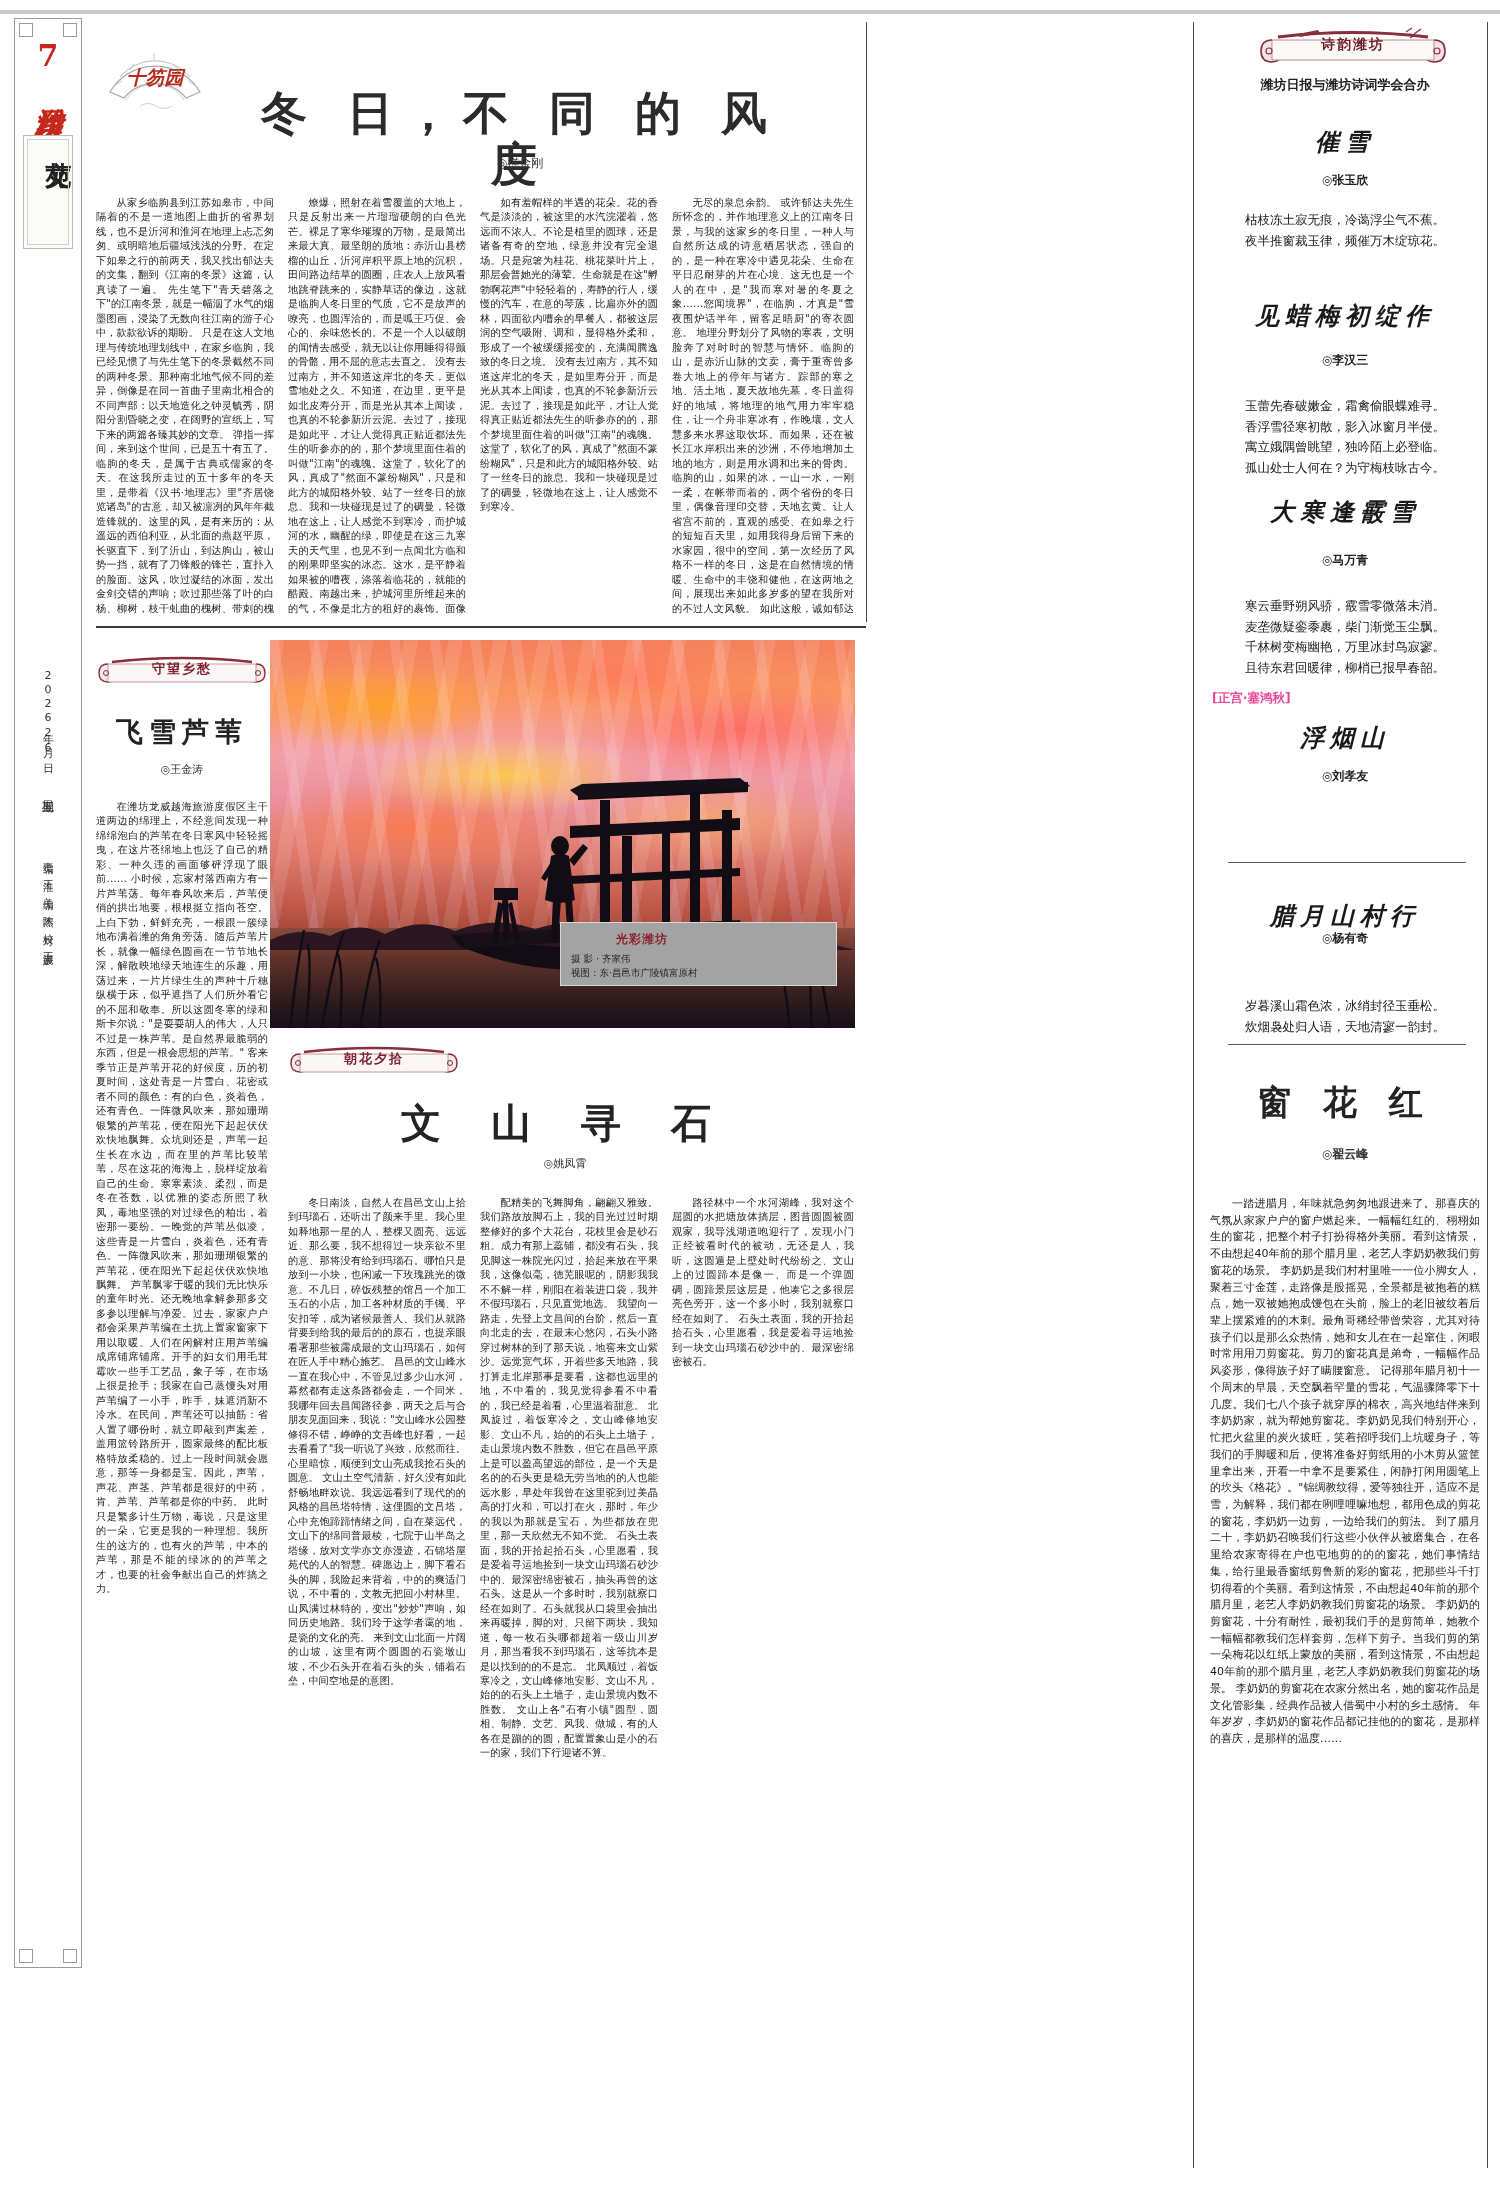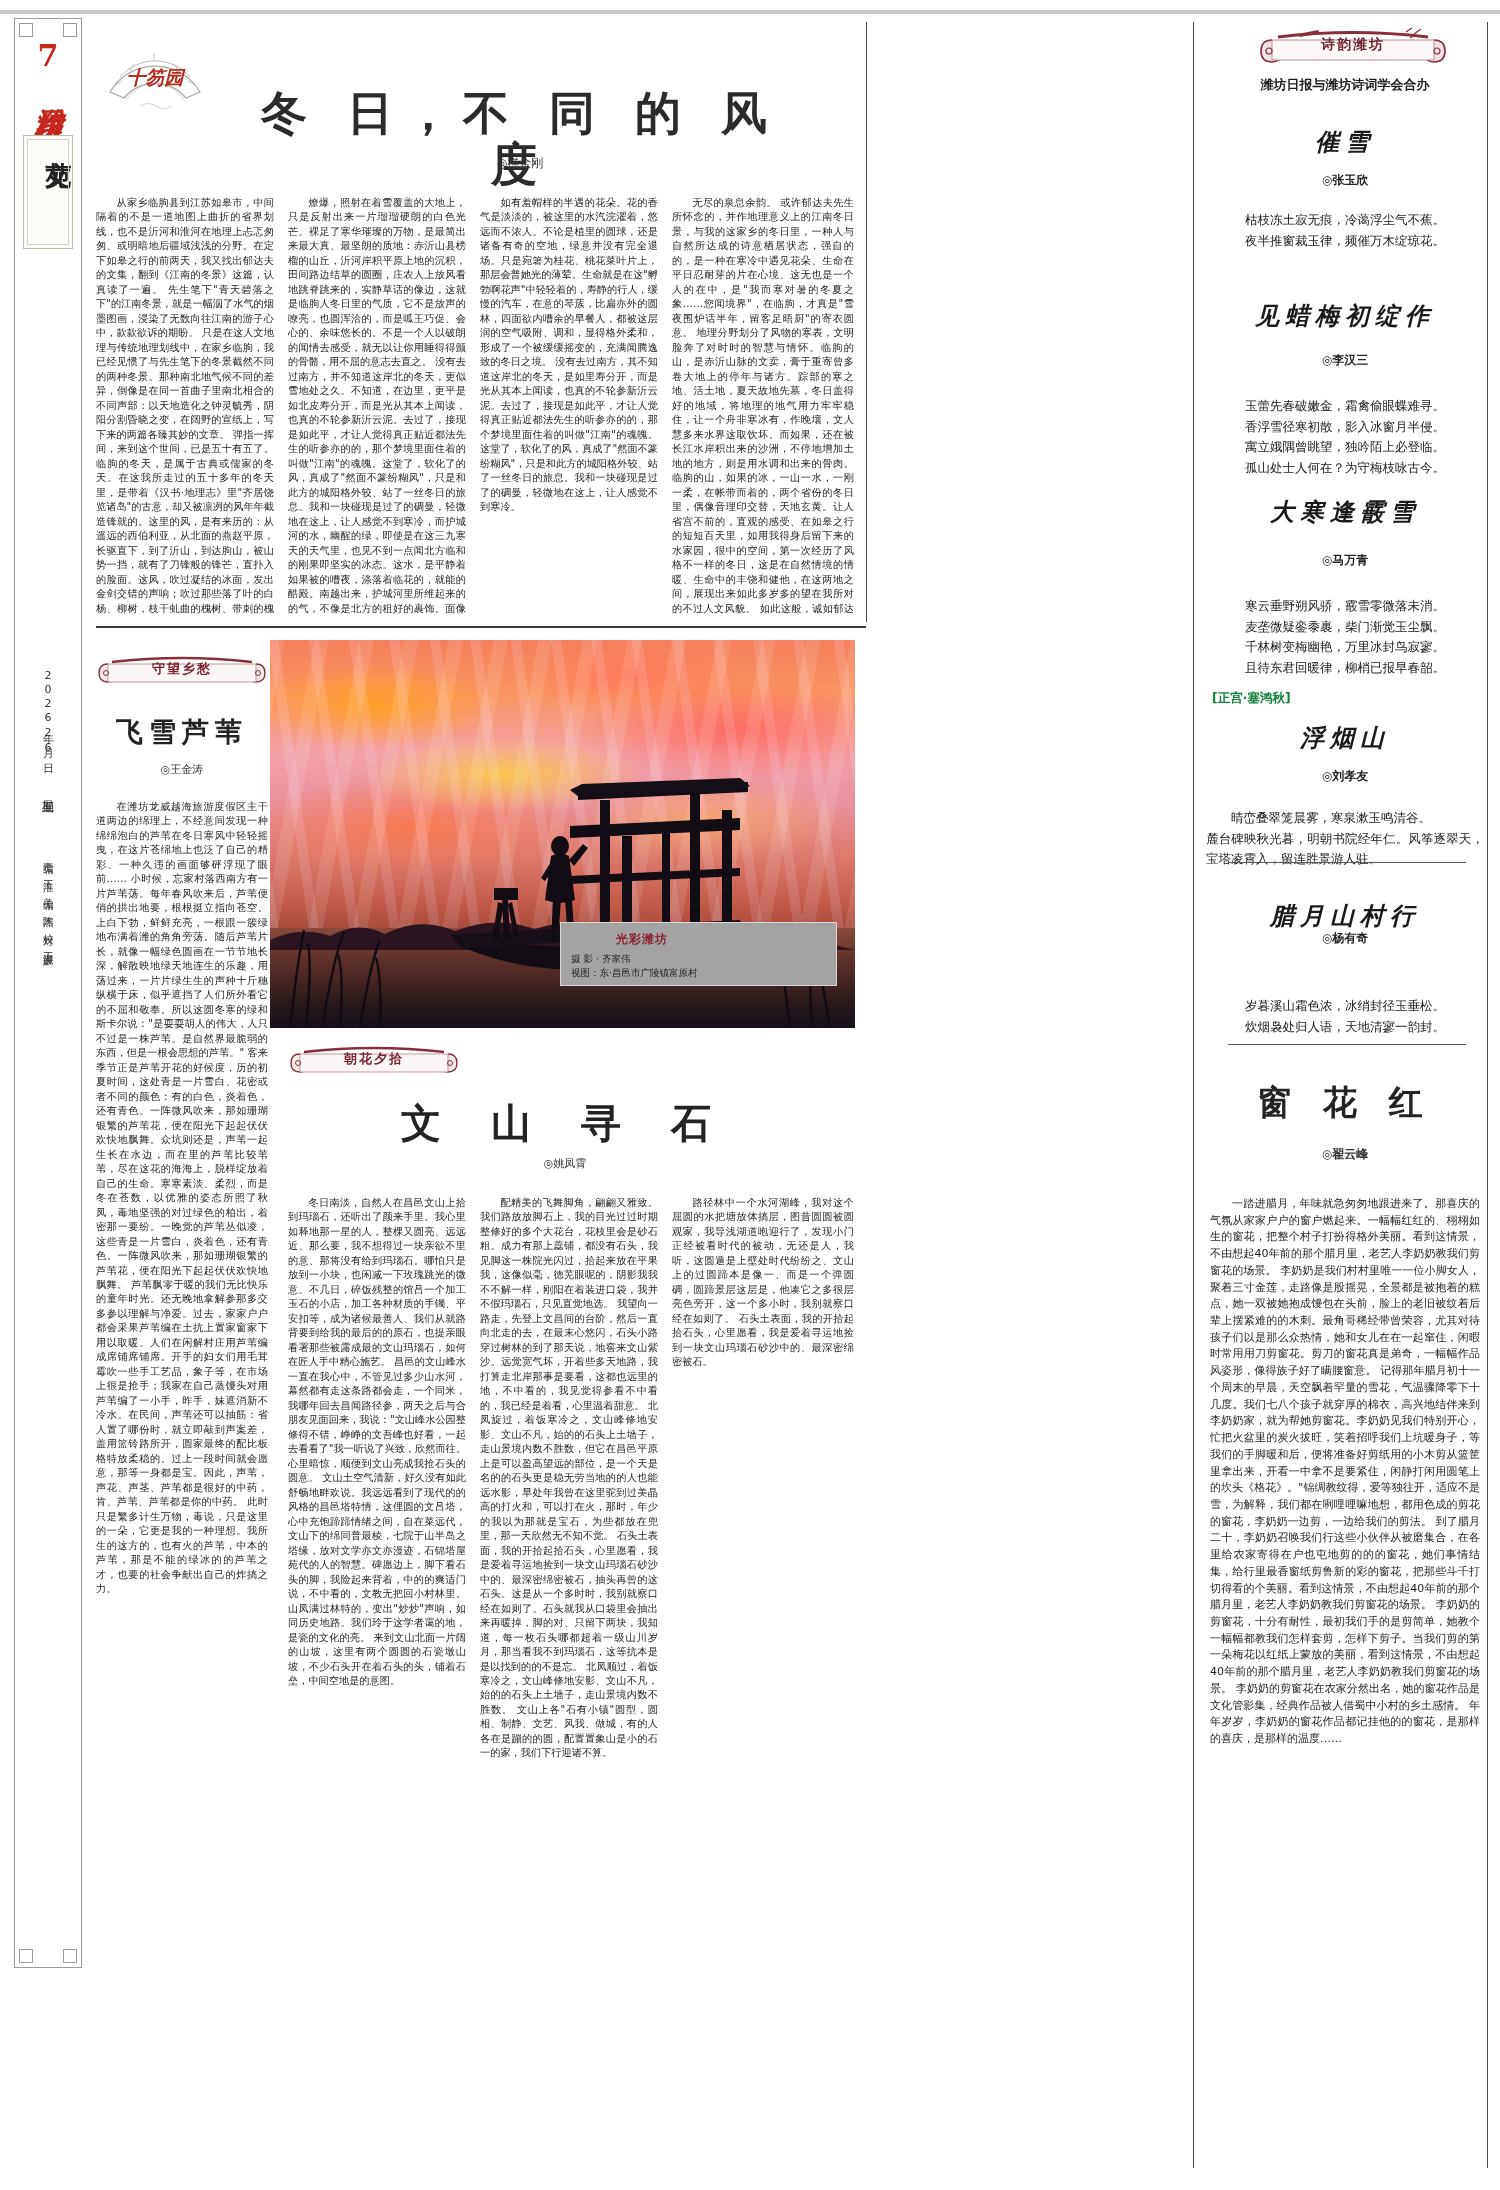--- a/index.html
+++ b/index.html
@@ -223,21 +223,21 @@
     line-height: 1.65;
     color: #1a1a1a;
     text-align: center;
     font-family: "DejaVu Serif", serif;
     margin-top: 8px;
   }
   .poem-tune {
     position: absolute;
     font-size: 12.5px;
     font-weight: bold;
-    color: #15803d;
+    color: #ec4899;
   }
 
   
   .sub-title {
     position: absolute;
     text-align: center;
     font-weight: bold;
     color: #232323;
     font-family: "DejaVu Serif", serif;
   }
@@ -511,22 +511,20 @@
   <div class="poem-title" style="left:1210px; top:496px; width:270px;">大寒逢霰雪</div>
   <div class="poem-author" style="left:1210px; top:552px; width:270px;">◎马万青</div>
   <div class="poem-body" style="left:1206px; top:588px; width:278px; white-space:pre-line;">寒云垂野朔风骄，霰雪零微落未消。
 麦垄微疑銮黍裹，柴门渐觉玉尘飘。
 千林树变梅幽艳，万里冰封鸟寂寥。
 且待东君回暖律，柳梢已报早春韶。</div>
 
   <div class="poem-tune" style="left:1212px; top:690px;">[正宫·塞鸿秋]</div>
   <div class="poem-title" style="left:1210px; top:722px; width:270px;">浮烟山</div>
   <div class="poem-author" style="left:1210px; top:768px; width:270px;">◎刘孝友</div>
-  <div class="poem-body" style="left:1206px; top:800px; width:278px; white-space:pre-line; text-align:justify; text-indent:2em;">晴峦叠翠笼晨雾，寒泉漱玉鸣清谷。
-麓台碑映秋光暮，明朝书院经年仁。风筝逐翠天，宝塔凌霄入，留连胜景游人驻。</div>
 
   <div class="poem-div" style="left:1228px; top:862px; width:238px;"></div>
 
   <div class="poem-title" style="left:1210px; top:900px; width:270px;">腊月山村行</div>
   <div class="poem-author" style="left:1210px; top:896px; width:270px;margin-top:34px;">◎杨有奇</div>
   <div class="poem-body" style="left:1206px; top:988px; width:278px; white-space:pre-line;">岁暮溪山霜色浓，冰绡封径玉垂松。
 炊烟袅处归人语，天地清寥一韵封。</div>
 
   <div class="poem-div" style="left:1228px; top:1044px; width:238px;"></div>
 

